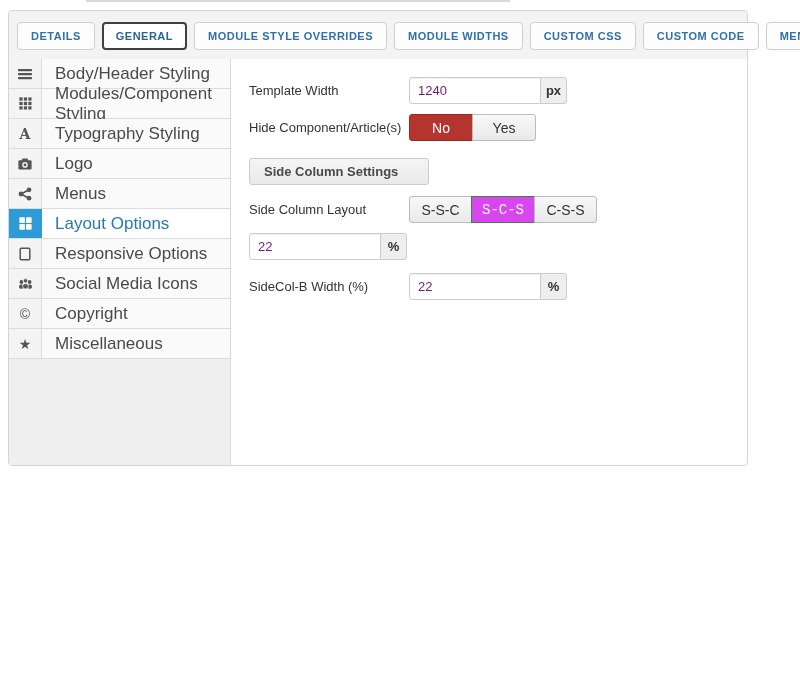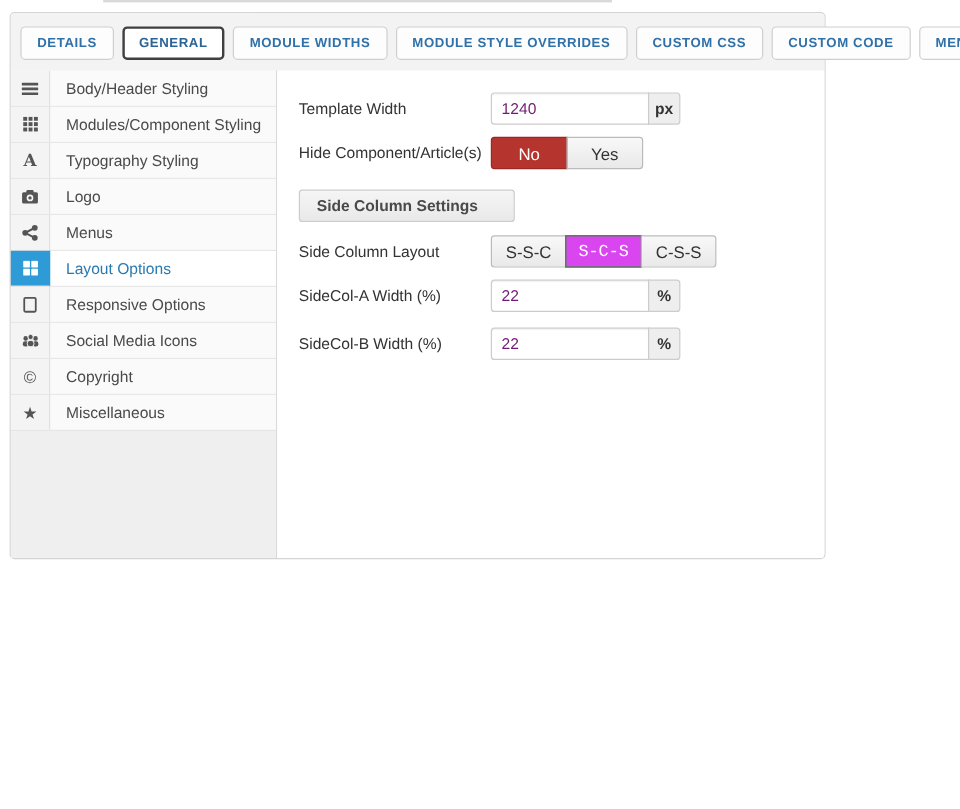--- a/index.html
+++ b/index.html
@@ -9,21 +9,21 @@
     background:#ffffff;
     font-family:"Liberation Sans", sans-serif;
     -webkit-font-smoothing:antialiased;
   }
 
   
   .top-sliver { position:absolute; left:86px; top:0; width:424px; height:2px; background:#d9d9d9; }
 
   
   .panel {
-    position:absolute; left:8px; top:10px; width:680px; height:456px;
+    position:absolute; left:8px; top:10px; width:740px; height:456px;
     background:#ffffff; border:1px solid #d4d4d4; border-radius:4px;
     display:flex; flex-direction:column;
   }
 
   
   .tabbar {
     background:#f3f3f3; border-radius:4px 4px 0 0;
     padding:11px 8px 9px 8px; display:flex; gap:7px; flex:0 0 auto;
   }
   .tab-btn {
@@ -40,21 +40,21 @@
 
   
   .sidebar { width:222px; flex:0 0 auto; display:flex; flex-direction:column; border-right:1px solid #d9d9d9; }
   .side-item { height:30px; display:flex; align-items:stretch; border-bottom:1px solid #dcdcdc; cursor:pointer; }
   .icon-cell {
     width:33px; flex:0 0 auto; background:#f4f4f4; border-right:1px solid #dcdcdc;
     display:flex; align-items:center; justify-content:center; color:#555555;
   }
   .label-cell {
     flex:1; background:#fafafa; display:flex; align-items:center;
-    padding-left:13px; font-size:13px; color:#4a4a4a;
+    padding-left:13px; font-size:17px; color:#4a4a4a;
   }
   .side-item.active .icon-cell { background:#2f9bd6; border-right-color:#2f9bd6; color:#ffffff; }
   .side-item.active .icon-cell svg .fillpart { fill:#ffffff; }
   .side-item.active .label-cell { background:#ffffff; color:#2a7ab0; }
   .side-filler { flex:1; background:#efefef; }
   .glyph-icon { font-size:13px; line-height:1; color:#555555; }
   .glyph-icon.serifA { font-family:"DejaVu Serif", serif; font-weight:bold; font-size:14px; }
   svg .fillpart { fill:#555555; }
   svg .strokepart { stroke:#555555; fill:none; }
 
@@ -100,22 +100,22 @@
 </head>
 <body>
 
 <div class="top-sliver"></div>
 
 <div class="panel">
 
   <div class="tabbar">
     <button class="tab-btn">DETAILS</button>
     <button class="tab-btn active">GENERAL</button>
+    <button class="tab-btn">MODULE STYLE OVERRIDES</button>
     <button class="tab-btn">MODULE WIDTHS</button>
-    <button class="tab-btn">MODULE STYLE OVERRIDES</button>
     <button class="tab-btn">CUSTOM CSS</button>
     <button class="tab-btn">CUSTOM CODE</button>
     <button class="tab-btn">MENU ASSIGNMENT</button>
   </div>
 
   <div class="content">
 
     <div class="sidebar">
 
       <div class="side-item">
@@ -253,21 +253,20 @@
       <div class="form-row">
         <span class="form-label">Side Column Layout</span>
         <span class="btn-group">
           <button class="seg-btn seg3">S-S-C</button>
           <button class="seg-btn seg3 sel-success">S-C-S</button>
           <button class="seg-btn seg3">C-S-S</button>
         </span>
       </div>
 
       <div class="form-row" style="margin-bottom:13px;">
-        <span class="form-label">SideCol-A Width (%)</span>
         <span class="input-append">
           <input class="text-input" type="text" value="22" style="">
           <span class="addon">%</span>
         </span>
       </div>
 
       <div class="form-row">
         <span class="form-label">SideCol-B Width (%)</span>
         <span class="input-append">
           <input class="text-input" type="text" value="22" style="">

